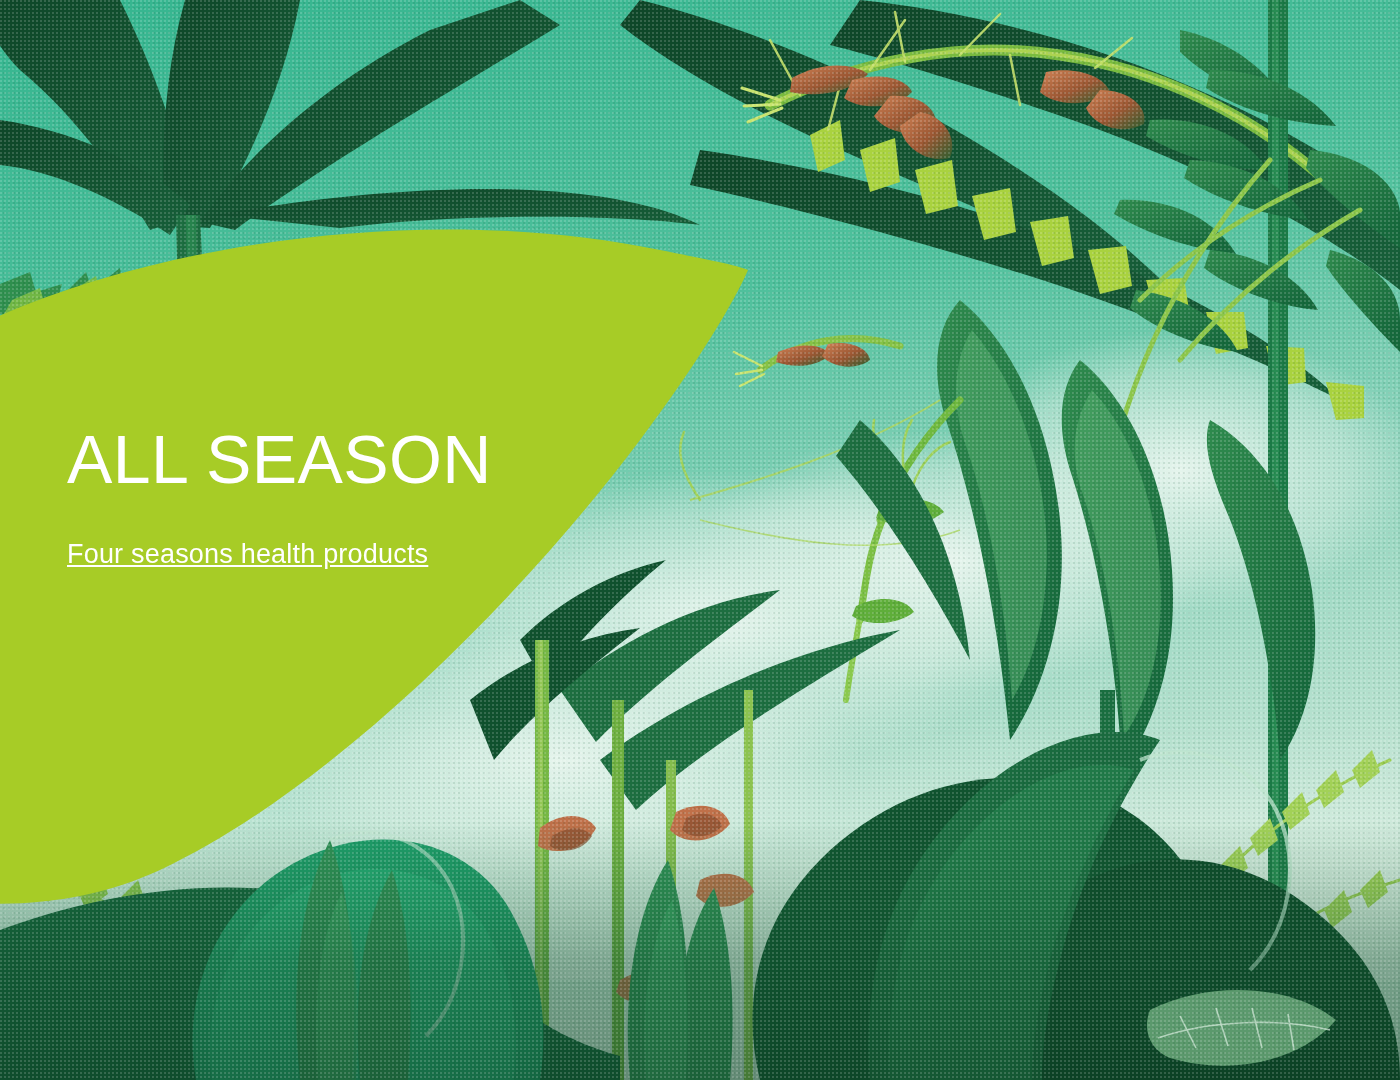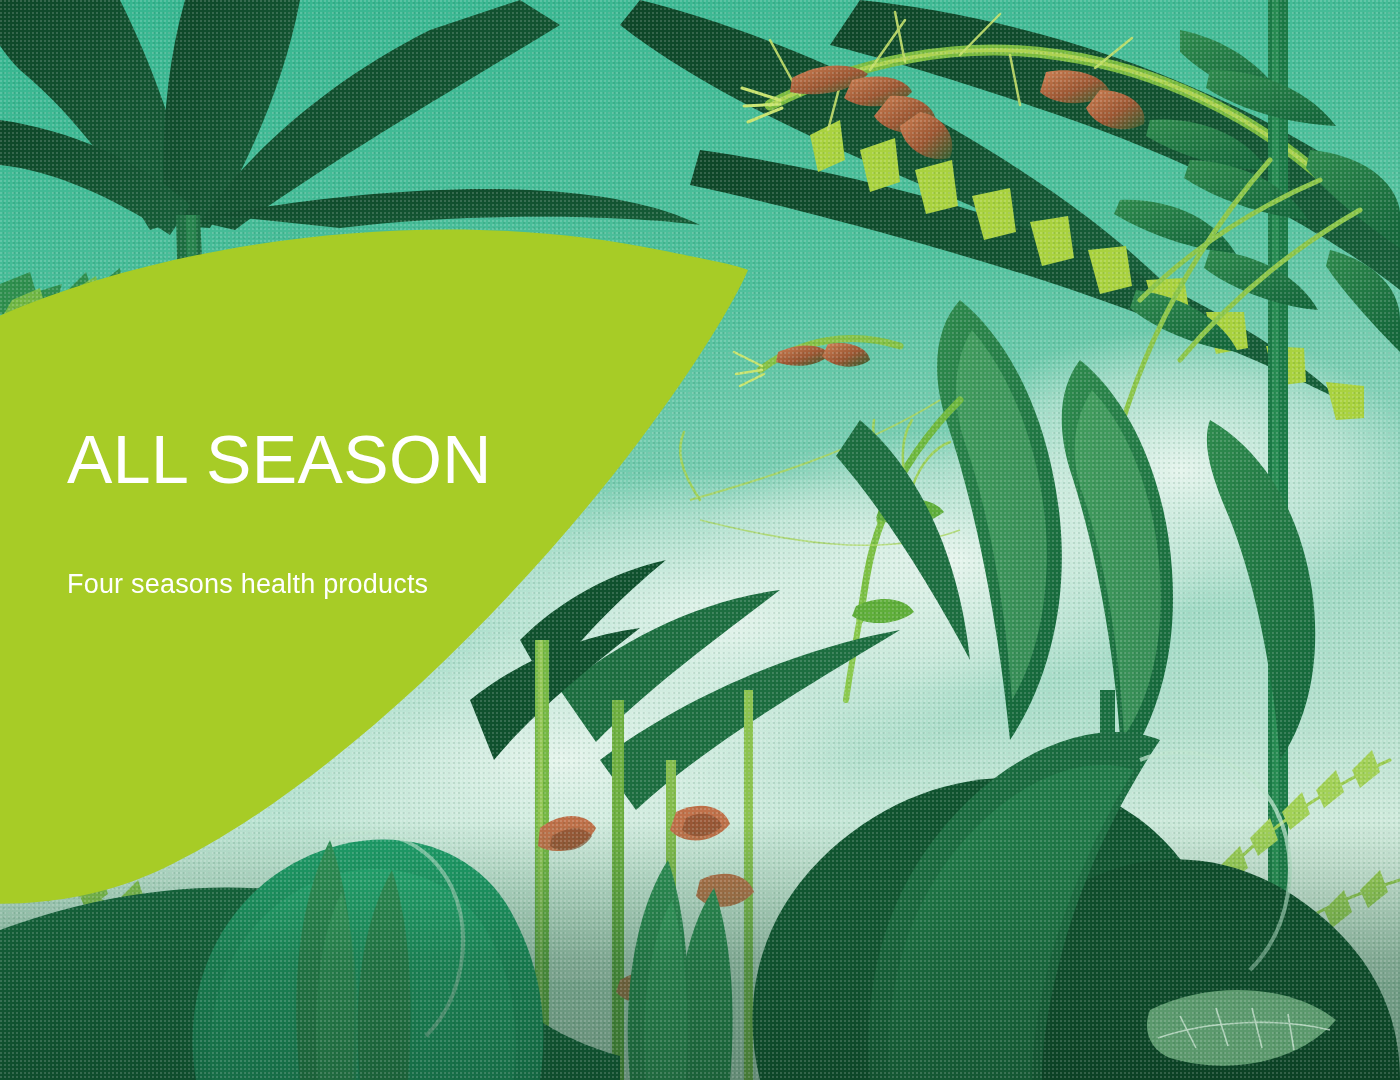--- a/index.html
+++ b/index.html
@@ -64,25 +64,26 @@
     font-weight: 300;
   }
   .headline .line2 {
     display: block;
     font-size: 68px;
     font-weight: 700;
     margin-top: 6px;
   }
   .subhead {
     display: block;
-    margin-top: 74px;
+    margin-top: 44px;
     color: #ffffff;
     font-size: 27px;
     font-weight: 400;
     letter-spacing: 0.2px;
+    text-decoration: underline;
   }
 </style>
 </head>
 <body>
 
 <div class="poster">
 
   <svg class="scene-svg" viewBox="0 0 1400 1080" preserveAspectRatio="none" aria-hidden="true">
     <defs>
       <linearGradient id="skyGrad" x1="0" y1="0" x2="0.25" y2="1">

